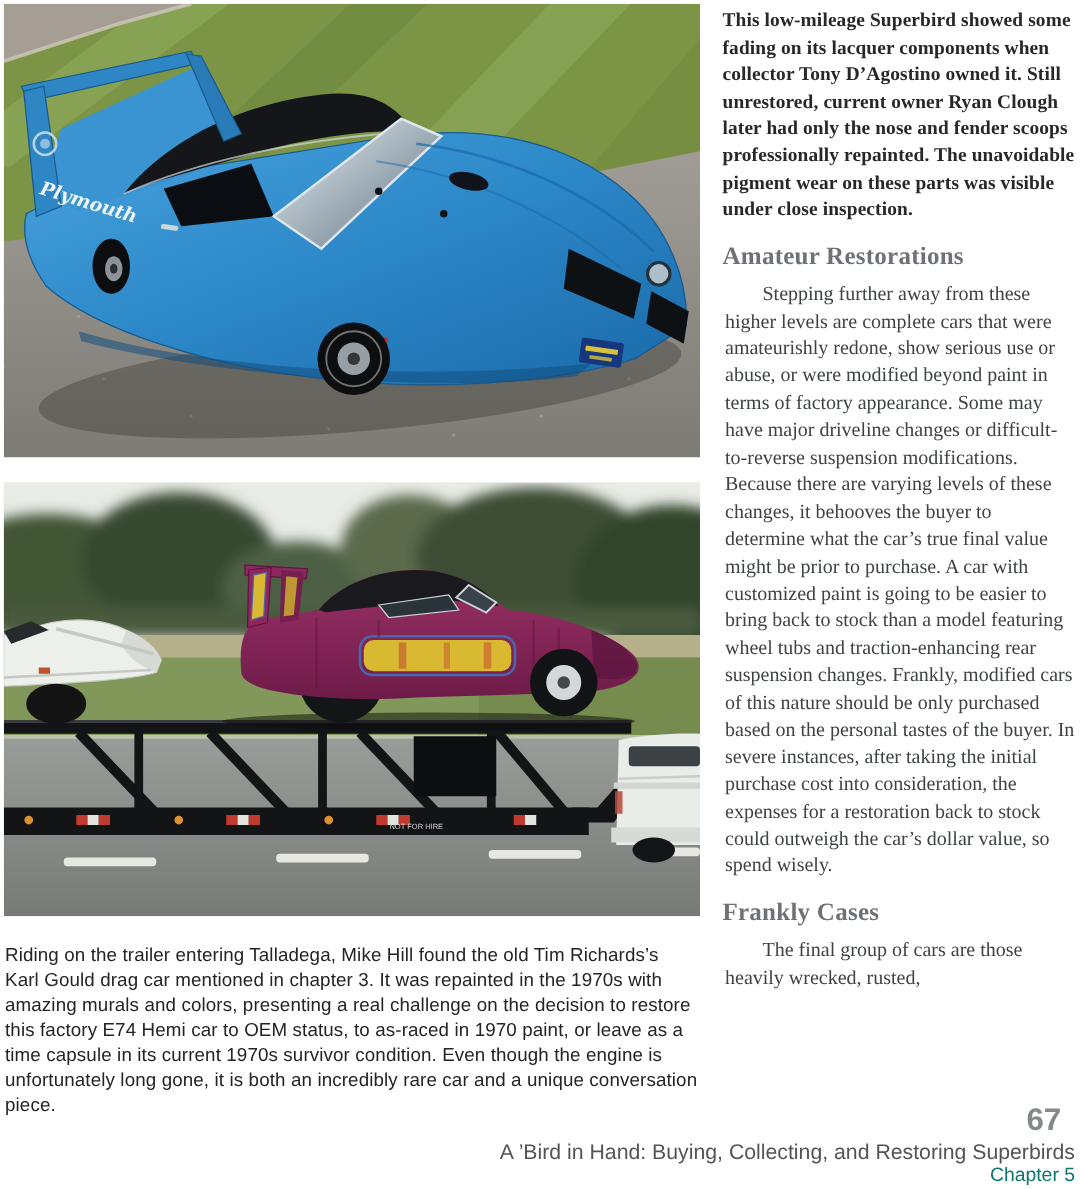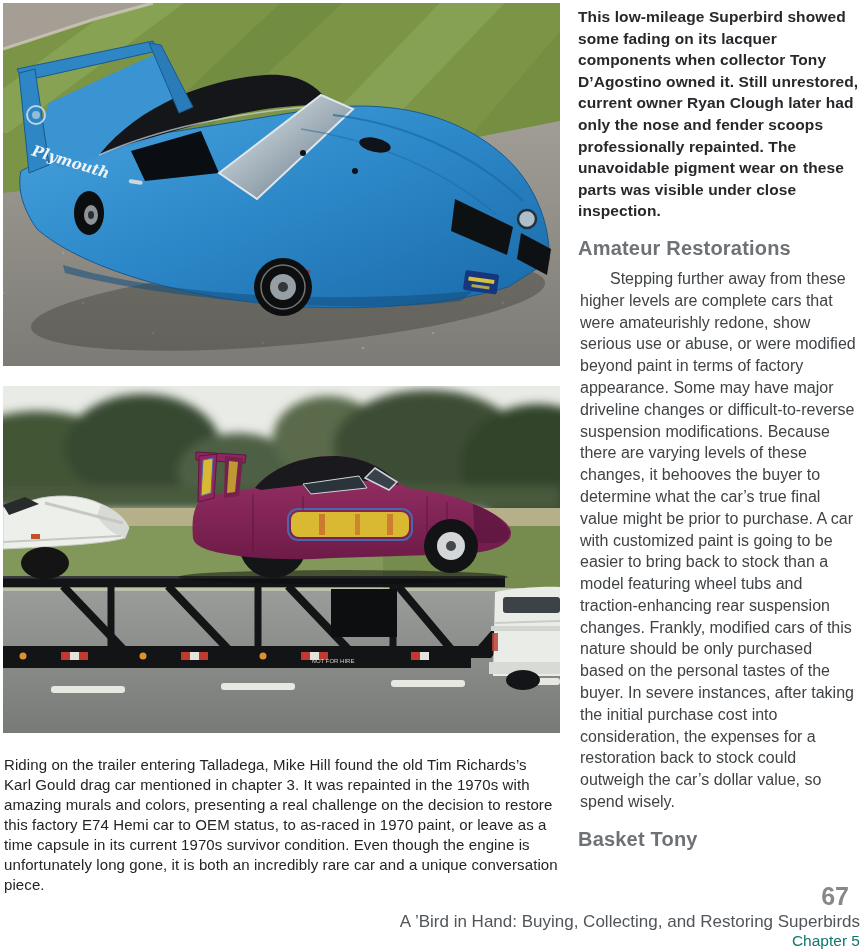--- a/index.html
+++ b/index.html
@@ -7,21 +7,21 @@
     position:relative;width:867px;height:951px;background:#ffffff;overflow:hidden;
     font-family:"Liberation Sans",sans-serif;
   }
   .photo{position:absolute;overflow:hidden;background:#ddd;}
   #photo-top{left:3px;top:3px;width:557px;height:363px;}
   #photo-bottom{left:3px;top:386px;width:557px;height:347px;}
   .caption-left{
     position:absolute;left:4px;top:740px;width:554px;
     font-size:15px;line-height:20px;font-weight:normal;color:#222427;letter-spacing:.1px;
   }
-  .right-col{position:absolute;left:578px;top:6px;width:284px;}
+  .right-col{position:absolute;left:578px;top:6px;width:284px;font-family:Liberation Serif, serif;}
   .caption-right{
     margin:0;font-size:15.5px;line-height:21.6px;font-weight:bold;color:#26282b;letter-spacing:.1px;
   }
   h2.section{
     margin:15px 0 8px 0;font-size:20px;font-weight:bold;color:#6e7276;letter-spacing:.2px;
   }
   p.body-text{margin:2px;font-size:16px;line-height:21.8px;color:#3f4346;}
   p.indent{text-indent:30px;}
   .pagenum{
     position:absolute;right:18px;top:882px;font-size:25px;font-weight:bold;color:#85898c;
@@ -289,20 +289,21 @@
   </figure>
 
   <p class="caption-left">Riding on the trailer entering Talladega, Mike Hill found the old Tim Richards’s Karl Gould drag car mentioned in chapter 3. It was repainted in the 1970s with amazing murals and colors, presenting a real challenge on the decision to restore this factory E74 Hemi car to OEM status, to as-raced in 1970 paint, or leave as a time capsule in its current 1970s survivor condition. Even though the engine is unfortunately long gone, it is both an incredibly rare car and a unique conversation piece.</p>
 
   <div class="right-col">
     <p class="caption-right">This low-mileage Superbird showed some fading on its lacquer components when collector Tony D’Agostino owned it. Still unrestored, current owner Ryan Clough later had only the nose and fender scoops professionally repainted. The unavoidable pigment wear on these parts was visible under close inspection.</p>
 
     <h2 class="section">Amateur Restorations</h2>
     <p class="body-text indent">Stepping further away from these higher levels are complete cars that were amateurishly redone, show serious use or abuse, or were modified beyond paint in terms of factory appearance. Some may have major driveline changes or difficult-to-reverse suspension modifications. Because there are varying levels of these changes, it behooves the buyer to determine what the car’s true final value might be prior to purchase. A car with customized paint is going to be easier to bring back to stock than a model featuring wheel tubs and traction-enhancing rear suspension changes. Frankly, modified cars of this nature should be only purchased based on the personal tastes of the buyer. In severe instances, after taking the initial purchase cost into consideration, the expenses for a restoration back to stock could outweigh the car’s dollar value, so spend wisely.</p>
 
-    <h2 class="section">Basket Tony</h2>
+    <h2 class="section">Frankly Cases</h2>
+    <p class="body-text indent">The final group of cars are those heavily wrecked, rusted,</p>
   </div>
 
   <div class="pagenum">67</div>
   <div class="book-title">A ’Bird in Hand: Buying, Collecting, and Restoring Superbirds</div>
   <div class="chapter">Chapter 5</div>
 
 </div>
 
 </body></html>

